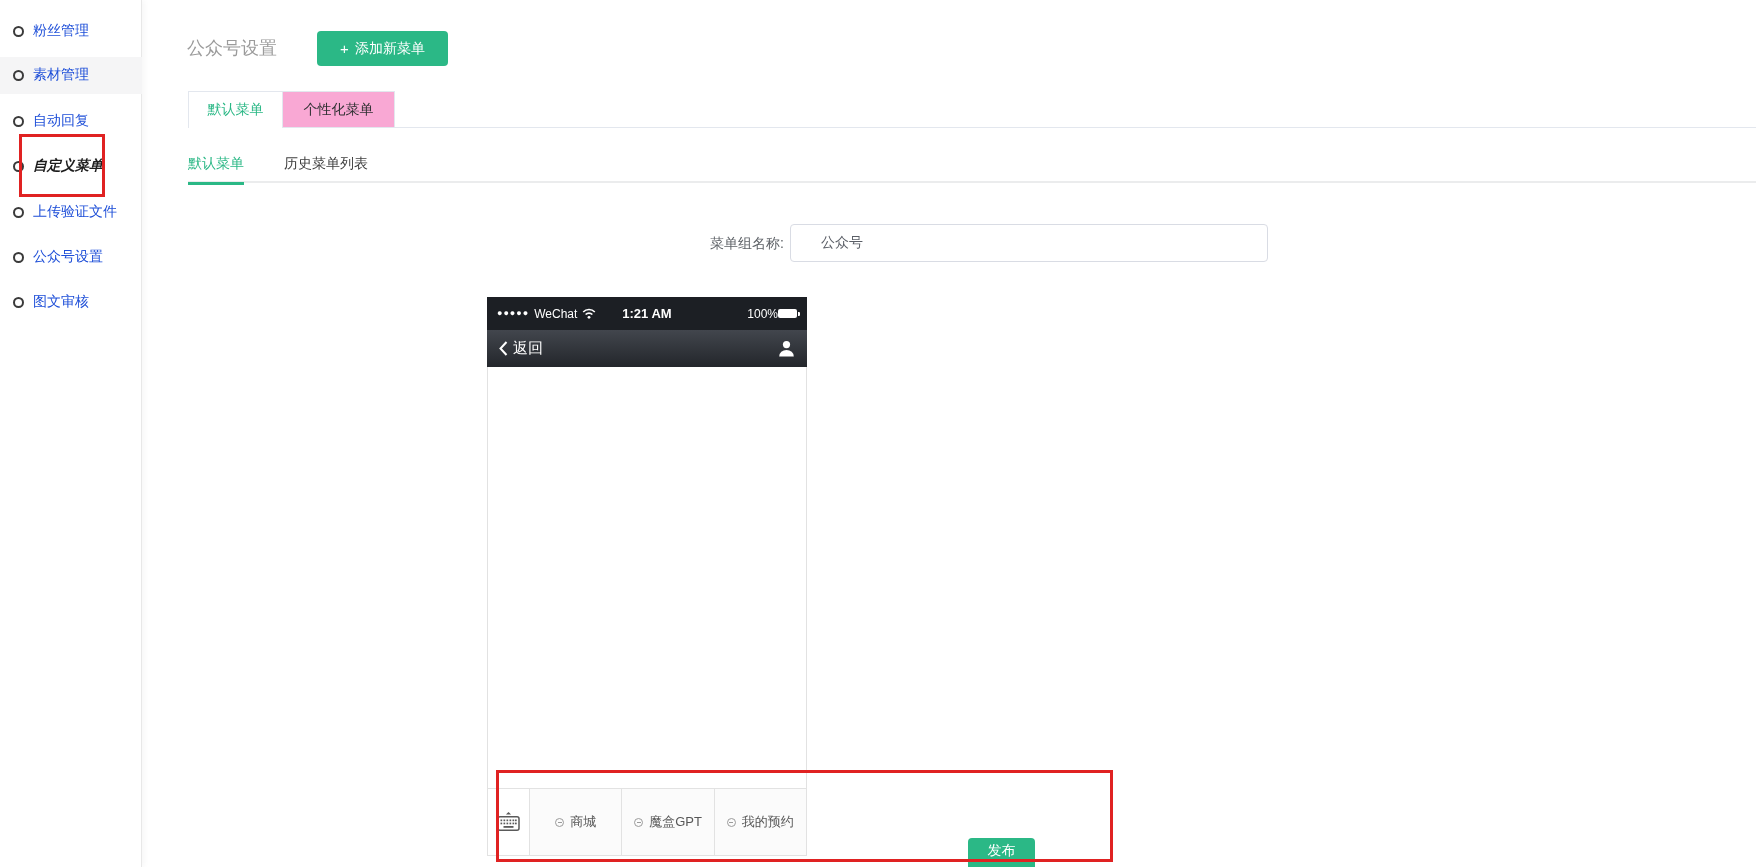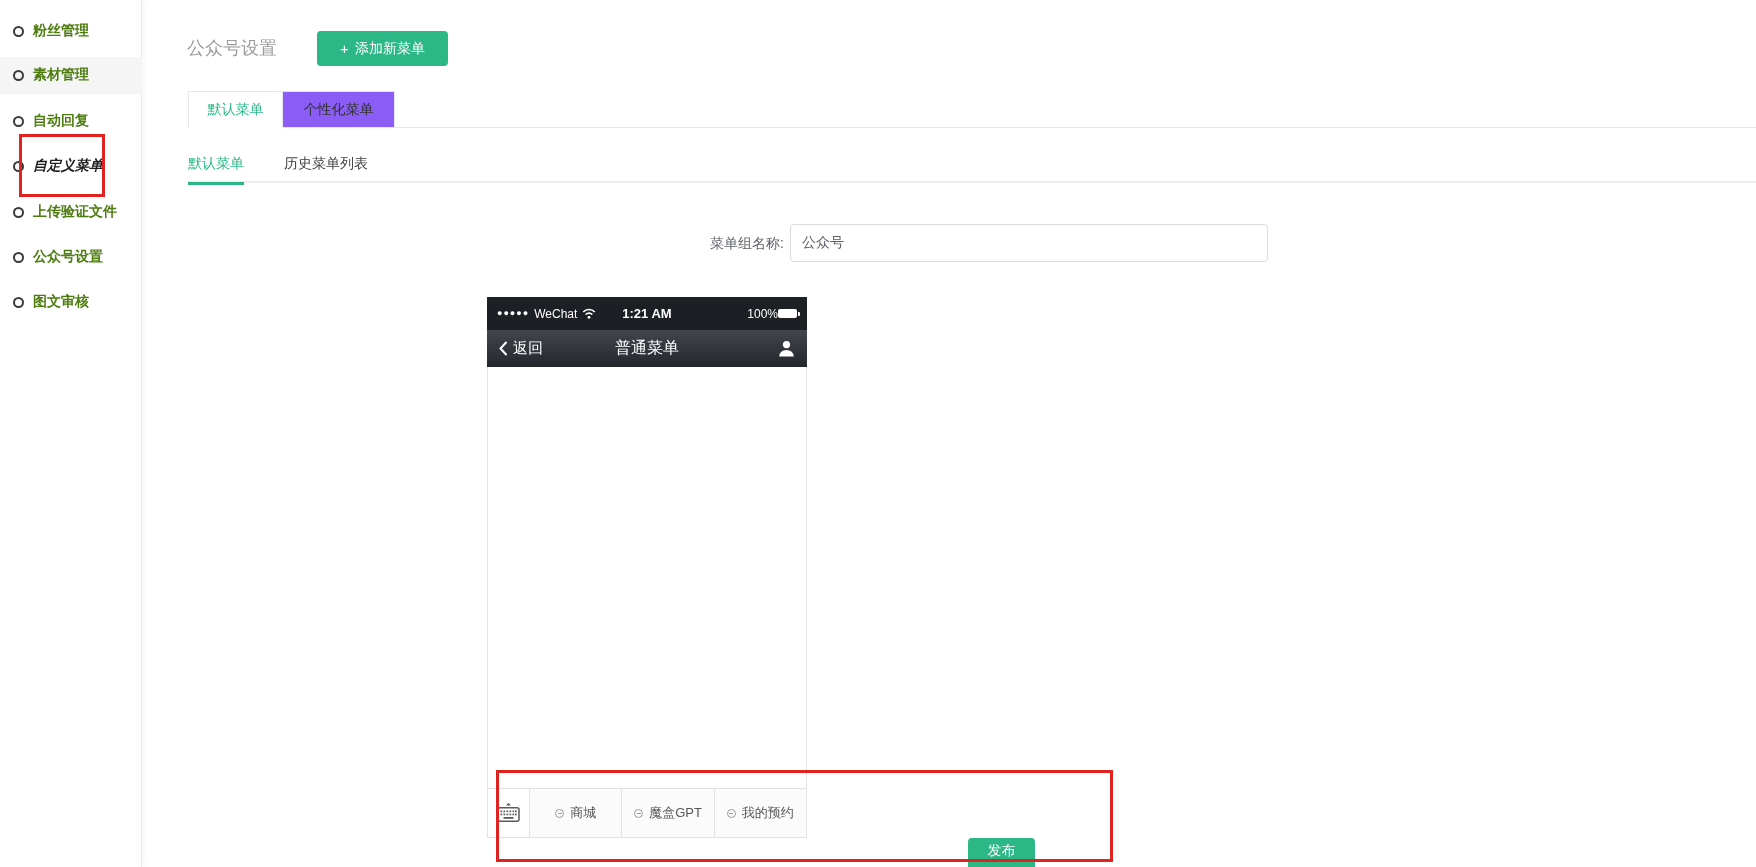--- a/index.html
+++ b/index.html
@@ -15,21 +15,21 @@
   .sidebar {
     position:absolute; left:0; top:0; width:142px; height:867px; background:#fff;
     border-right:1px solid #e8e8e8; box-shadow:2px 0 6px rgba(0,0,0,0.04);
   }
   .side-row-bg { position:absolute; left:0; top:57px; width:142px; height:37px; background:#f5f5f6; }
   .side-item {
     position:absolute; left:13px; height:22px; display:flex; align-items:center; gap:9px;
     cursor:pointer; white-space:nowrap;
   }
   .circle-icon { width:11px; height:11px; border:2px solid #3a3a3a; border-radius:50%; flex:none; }
-  .side-label { font-size:14px; color:#4d7c0f;font-weight:bold; }
+  .side-label { font-size:14px; color:#1d4ed8; }
   .side-item.active .side-label { color:#1d1d1d; font-weight:700;font-style:italic; }
 
   
   .redbox { position:absolute; border:3px solid #e02222; z-index:40; pointer-events:none; }
   .redbox-sidebar { left:19px; top:134px; width:86px; height:63px; }
   .redbox-menu { left:496px; top:770px; width:617px; height:92px; }
 
   
   .page-title { position:absolute; left:187px; top:38px; font-size:18px; line-height:20px; color:#9b9b9b; font-weight:400; }
   .add-btn {
@@ -37,37 +37,37 @@
     border:none; border-radius:4px; color:#fff; font-size:14px; cursor:pointer;
     display:flex; align-items:center; justify-content:center; gap:6px;
     font-family:"Liberation Sans", sans-serif;
   }
   .add-btn .plus { font-size:15px; line-height:15px; }
 
   
   .card-tabs { position:absolute; left:188px; top:91px; right:0; height:37px; border-bottom:1px solid #e3e7ee; display:flex; }
   .card-tab {
     height:36px; display:flex; align-items:center; justify-content:center;
-    border:1px solid #e3e7ee; border-bottom:none; font-size:14px; color:#303133; cursor:pointer; background:#8b5cf6;
+    border:1px solid #e3e7ee; border-bottom:none; font-size:14px; color:#303133; cursor:pointer; background:#f9a8d4;
   }
   .card-tab.t1 { width:95px; }
   .card-tab.t2 { width:112px; border-left:none; }
   .card-tab.active { color:#2bb886; height:37px; margin-bottom:-1px; background:#fff; }
 
   
   .sub-tabs { position:absolute; left:188px; top:145px; right:0; height:38px; border-bottom:2px solid #ebeced; display:flex; gap:40px; }
   .sub-tab { position:relative; display:flex; align-items:center; height:38px; font-size:14px; color:#404040; cursor:pointer; }
   .sub-tab.active { color:#2bb886; }
   .sub-tab.active::after { content:""; position:absolute; left:0; right:0; bottom:-2px; height:3px; background:#2bb886; }
 
   
   .form-label { position:absolute; left:600px; top:236px; width:184px; text-align:right; font-size:14px; line-height:14px; color:#5f6368; }
   .menu-input {
     position:absolute; left:790px; top:224px; width:478px; height:38px;
-    border:1px solid #d9dce4; border-radius:4px; padding:0 11px; font-size:14px; color:#5a5e66;
+    border:1px solid #d9dce4; border-radius:4px; padding:0 30px; font-size:14px; color:#5a5e66;
     background:#fff; outline:none; font-family:"Liberation Sans", sans-serif;
   }
 
   
   .phone { position:absolute; left:487px; top:297px; width:320px; }
   .status-bar {
     position:relative; height:33px; background:#1c1f24; color:#fff;
     display:flex; align-items:center; padding:0 10px;
   }
   .sb-left { display:flex; align-items:center; gap:5px; }
@@ -83,21 +83,21 @@
     position:relative; height:37px; background:linear-gradient(#42464d,#23262b); color:#fff;
     display:flex; align-items:center; padding:0 12px;
   }
   .nav-back { display:flex; align-items:center; gap:5px; cursor:pointer; z-index:1; }
   .nav-back span { font-size:15px; }
   .nav-title { position:absolute; left:0; right:0; text-align:center; font-size:16px; }
   .nav-user { margin-left:auto; z-index:1; display:flex; }
 
   .phone-body { height:421px; background:#fff; border-left:1px solid #e2e2e2; border-right:1px solid #e2e2e2; }
 
-  .menu-bar { display:flex; height:50px; border:1px solid #e2e2e2; background:#fff; }
+  .menu-bar { display:flex; height:68px; border:1px solid #e2e2e2; background:#fff; }
   .kb-cell { width:42px; flex:none; display:flex; align-items:center; justify-content:center; background:#fff; border-right:1px solid #e2e2e2; cursor:pointer; }
   .menu-cell {
     flex:1; display:flex; align-items:center; justify-content:center; gap:6px;
     background:#fbfbfb; border-right:1px solid #e2e2e2; font-size:13px; color:#575757; cursor:pointer;
   }
   .menu-cell:last-child { border-right:none; }
   .dot-icon { position:relative; width:9px; height:9px; border:1px solid #9b9b9b; border-radius:50%; flex:none; }
   .dot-icon::after { content:""; position:absolute; left:1.5px; right:1.5px; top:3px; height:1.2px; background:#9b9b9b; }
 
   
@@ -187,21 +187,20 @@
       </div>
     </div>
 
     <div class="nav-bar">
       <div class="nav-back">
         <svg width="9" height="15" viewBox="0 0 9 15">
           <polyline points="7.5,1 1.5,7.5 7.5,14" fill="none" stroke="#fff" stroke-width="2"></polyline>
         </svg>
         <span>返回</span>
       </div>
-      <span class="nav-title">普通菜单</span>
       <span class="nav-user">
         <svg width="17" height="17" viewBox="0 0 17 17">
           <circle cx="8.5" cy="4.6" r="3.6" fill="#fff"></circle>
           <path d="M1.2,16.5 a7.3,6.6 0 0 1 14.6,0 z" fill="#fff"></path>
         </svg>
       </span>
     </div>
 
     <div class="phone-body"></div>
 

